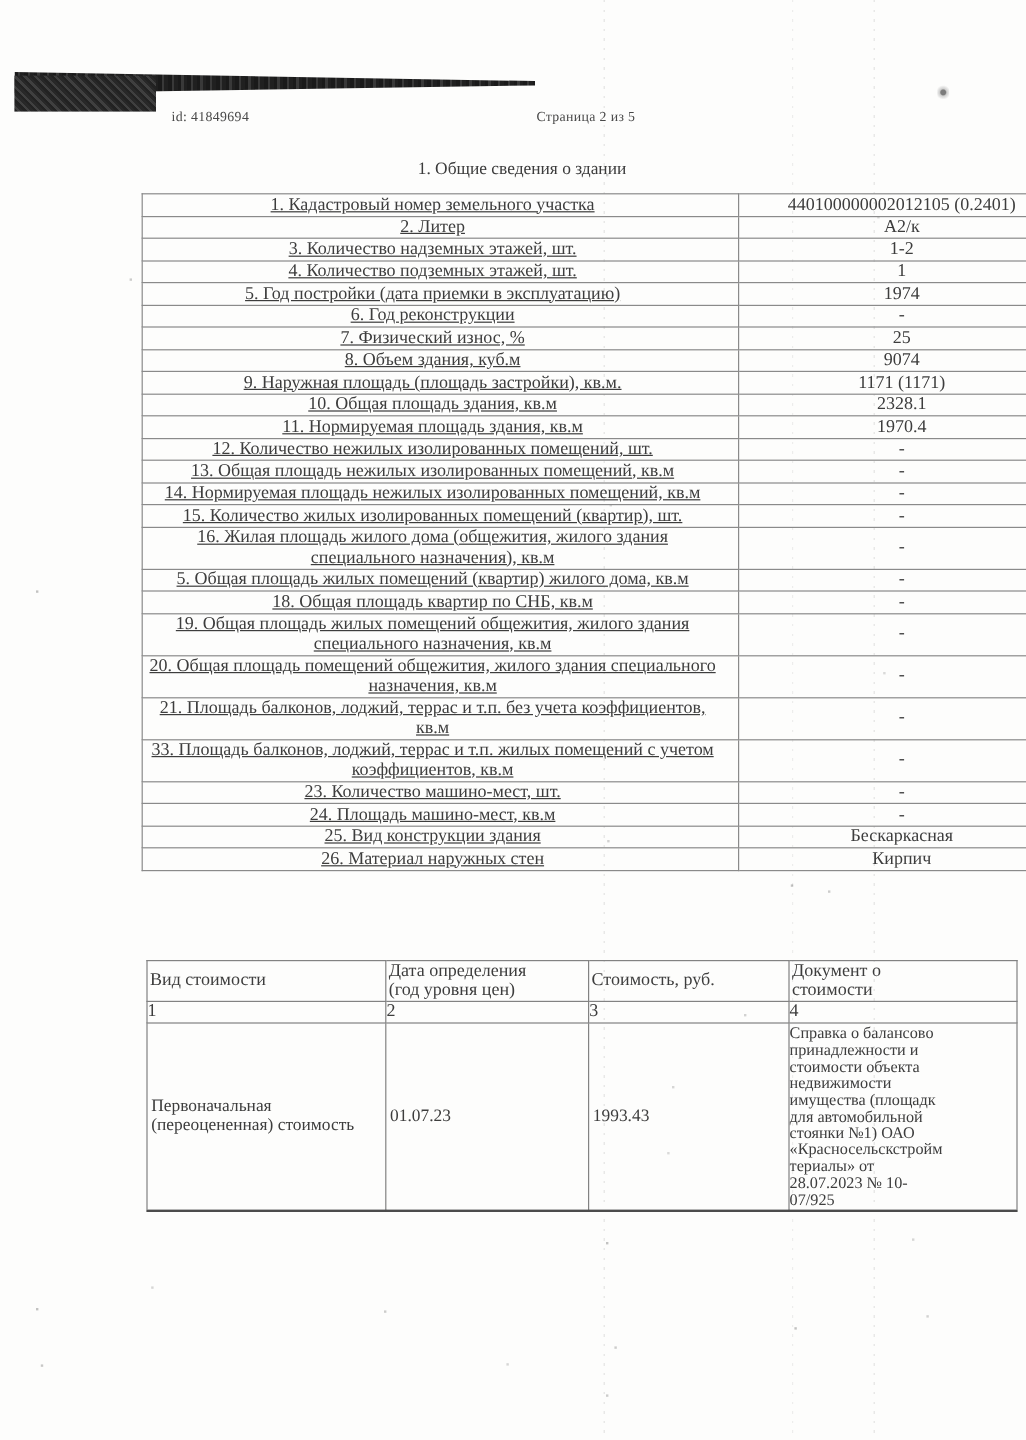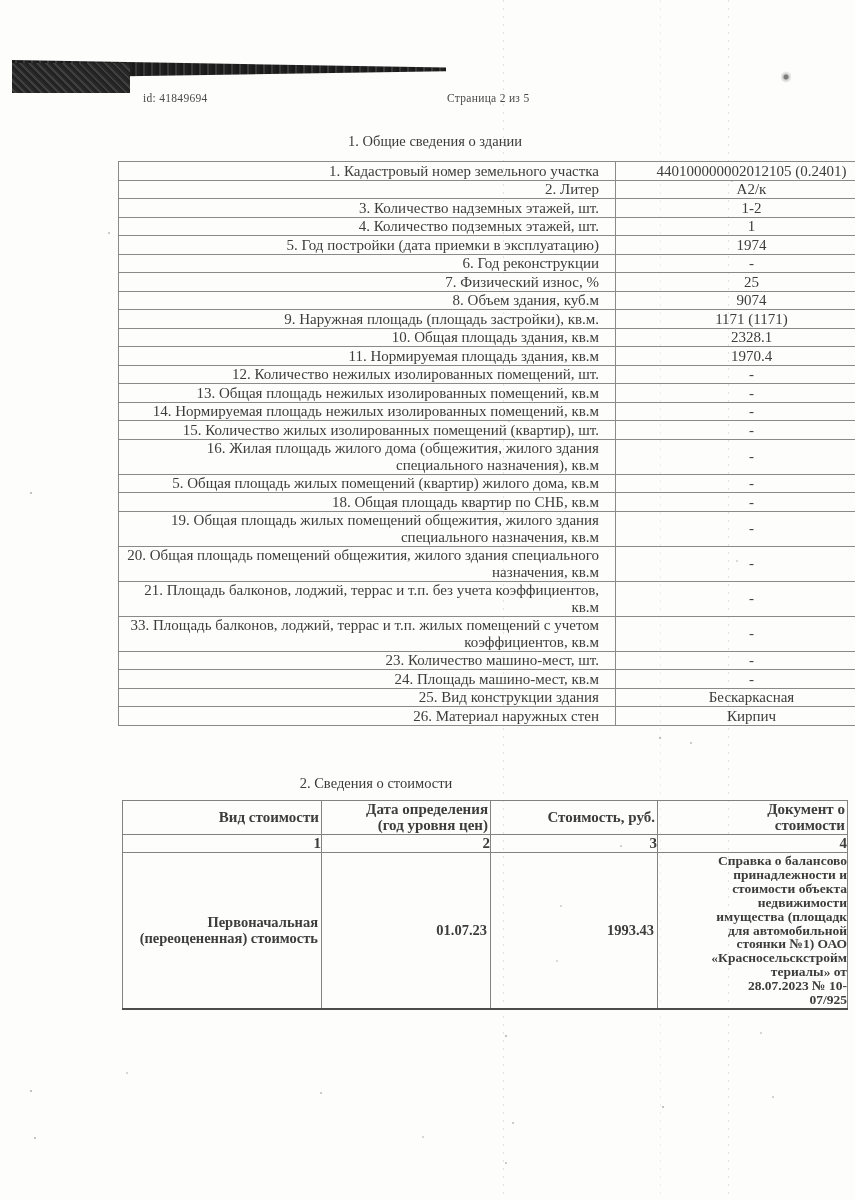--- a/index.html
+++ b/index.html
@@ -78,31 +78,31 @@
   table{border-collapse:collapse;table-layout:fixed;}
   
   .tbl1{
     position:absolute;left:118px;top:161px;width:744px;
   }
   .tbl1 td{
     border:1px solid #8a8a8a;
     font-size:15px;line-height:16.5px;
     vertical-align:middle;
   }
-  .tbl1 .c-label{width:477px;padding:.5px 16px .5px 3px;text-align:right;}
+  .tbl1 .c-label{width:477px;padding:.5px 16px .5px 3px;text-align:center;text-decoration:underline;}
   .tbl1 .c-value{width:267px;padding:.5px 2px;text-align:center;}
   
   .tbl2{
     position:absolute;left:122px;top:800px;width:725px;
     border-bottom:2px solid #4d4d4d;
   }
   .tbl2 th,.tbl2 td{
     border:1px solid #828282;
-    font-weight:bold;
-    vertical-align:middle;text-align:right;
+    font-weight:normal;
+    vertical-align:middle;text-align:left;
   }
   .tbl2 th{font-size:15px;line-height:15.5px;padding:1px 2px;white-space:pre-line;}
   .tbl2 .num-row td{font-size:15px;line-height:17px;padding:0;}
   .tbl2 .body-row td{font-size:14.5px;line-height:16px;padding:1px 3px;}
   .tbl2 .body-row .c-doc{
     font-size:13.5px;line-height:13.9px;white-space:pre-line;
     padding:1px 0;overflow:hidden;
   }
   .tbl2 col.w1{width:199px}
   .tbl2 col.w2{width:169px}
@@ -230,21 +230,20 @@
           <td class="c-label">25. Вид конструкции здания</td>
           <td class="c-value">Бескаркасная</td>
         </tr>
         <tr>
           <td class="c-label">26. Материал наружных стен</td>
           <td class="c-value">Кирпич</td>
         </tr>
       </tbody>
   </table>
 
-  <div class="title2">2. Сведения о стоимости</div>
 
   <table class="tbl2">
     <colgroup>
         <col class="w1">
         <col class="w2">
         <col class="w3">
         <col class="w4">
       </colgroup>
     <tbody>
       <tr>

